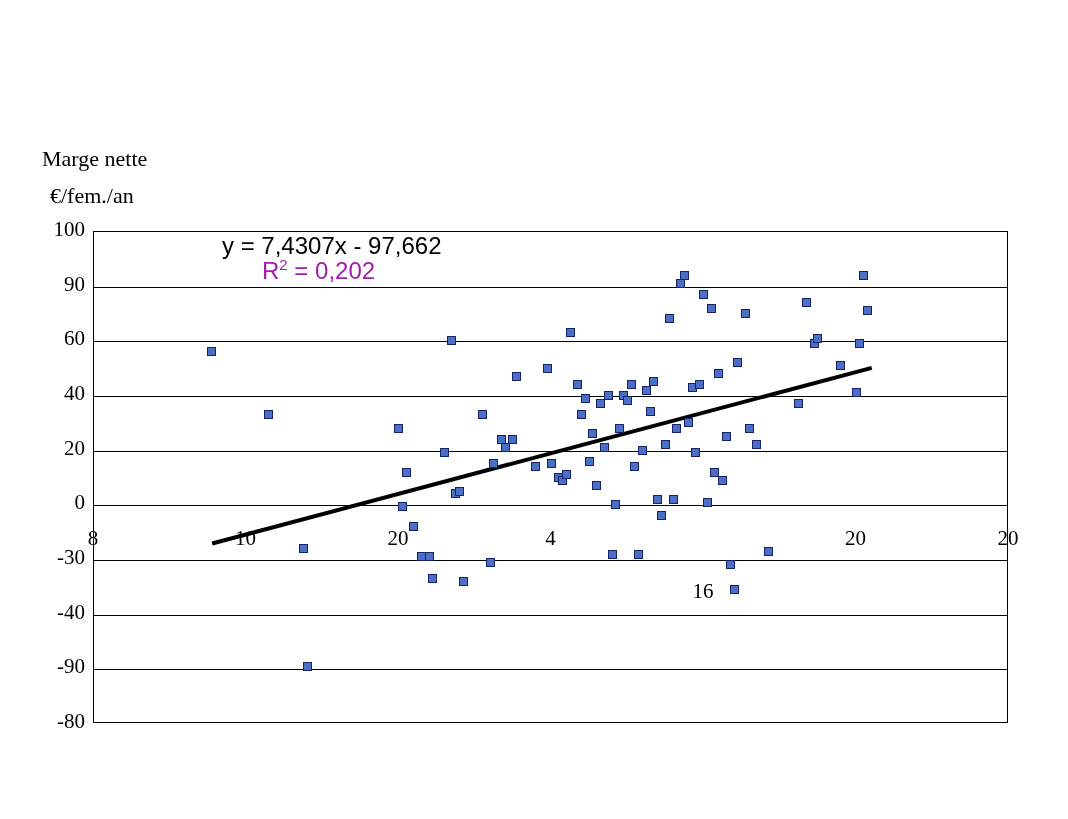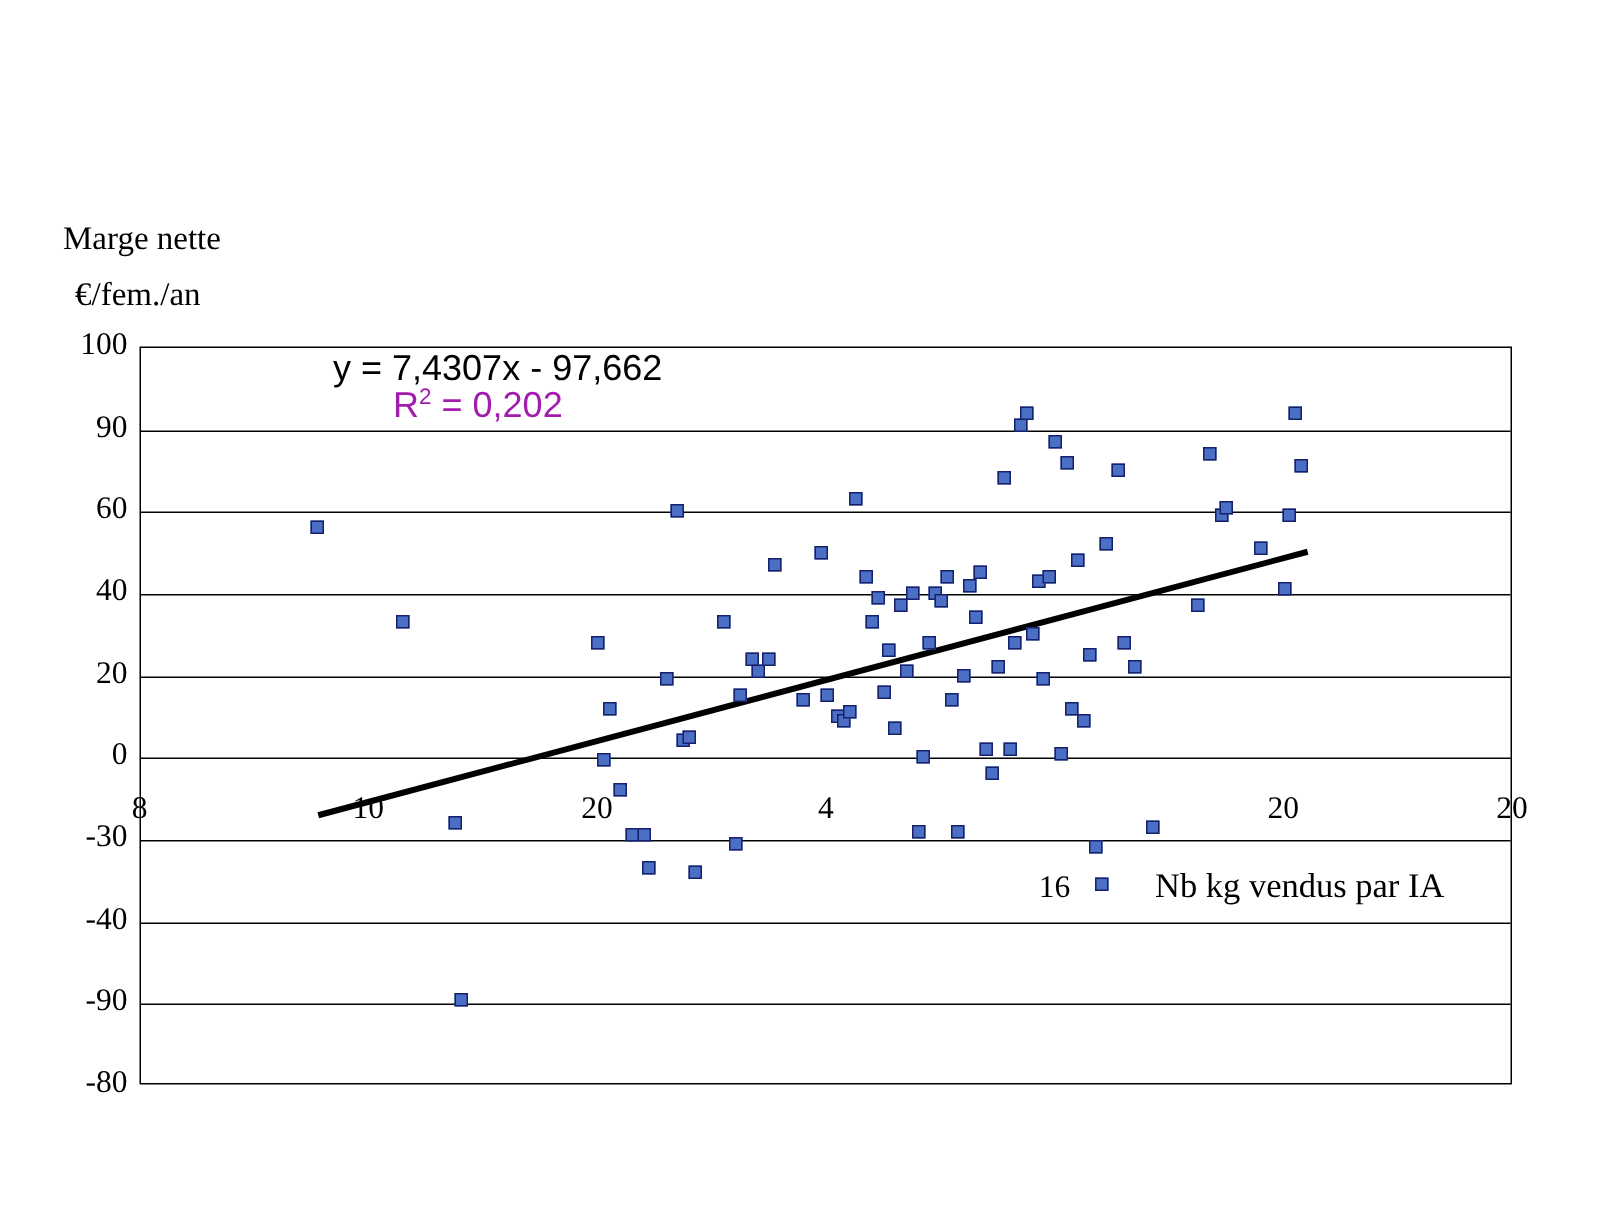--- a/index.html
+++ b/index.html
@@ -228,21 +228,20 @@
       <div class="point" style="left: 747.25px; top: 133.933px; background: rgb(74, 111, 196); border-color: rgb(22, 33, 107);"></div>
       <div class="point" style="left: 762.5px; top: 161.267px; background: rgb(74, 111, 196); border-color: rgb(22, 33, 107);"></div>
       <div class="point" style="left: 766.312px; top: 112.067px; background: rgb(74, 111, 196); border-color: rgb(22, 33, 107);"></div>
       <div class="point" style="left: 770.125px; top: 43.7333px; background: rgb(74, 111, 196); border-color: rgb(22, 33, 107);"></div>
       <div class="point" style="left: 773.937px; top: 79.2667px; background: rgb(74, 111, 196); border-color: rgb(22, 33, 107);"></div>
     </div>
 
   <div id="equation">y = 7,4307x - 97,662</div>
   <div id="r2"><span>R</span><sup>2</sup><span> = 0,202</span></div>
 
-  <div id="xaxis-title">Nb kg vendus par IA</div>
 
 <div class="ytick-label" style="left: 25px; top: 217px;">100</div>
     <div class="ytick-label" style="left: 25px; top: 271.667px;">90</div>
     <div class="ytick-label" style="left: 25px; top: 326.333px;">60</div>
     <div class="ytick-label" style="left: 25px; top: 381px;">40</div>
     <div class="ytick-label" style="left: 25px; top: 435.667px;">20</div>
     <div class="ytick-label" style="left: 25px; top: 490.333px;">0</div>
     <div class="ytick-label" style="left: 25px; top: 545px;">-30</div>
     <div class="ytick-label" style="left: 25px; top: 599.667px;">-40</div>
     <div class="ytick-label" style="left: 25px; top: 654.333px;">-90</div>

